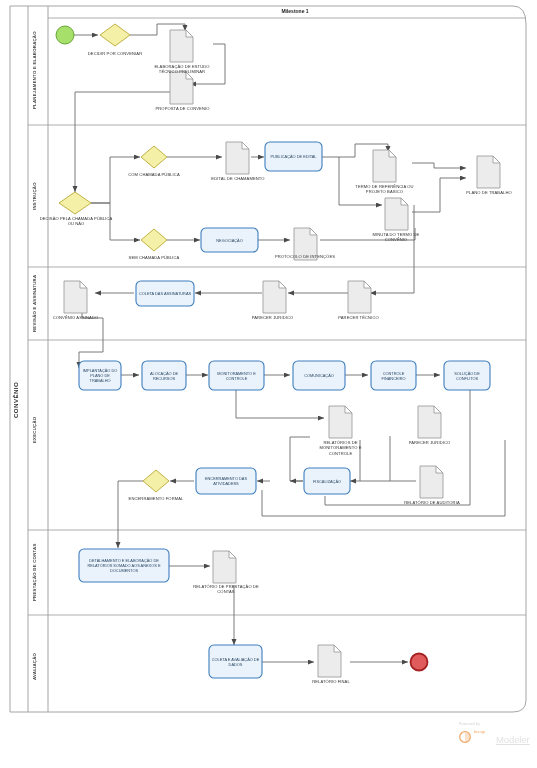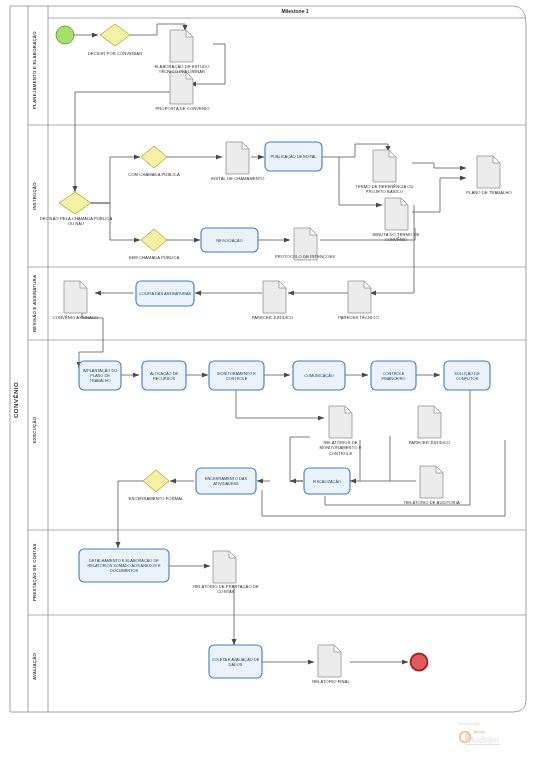--- a/index.html
+++ b/index.html
@@ -217,15 +217,15 @@
   <div class="lbl" style="left:303px;top:679px;width:56px;">RELATÓRIO FINAL</div>
 
   <div class="wm wm-p" style="left:459px;top:722px;">Powered by</div>
   <div class="wm" style="left:459px;top:731px;">
     <svg width="12" height="12" viewBox="0 0 12 12">
       <circle cx="6" cy="6" r="5.3" fill="none" stroke="#f0a868" stroke-width="1.3"></circle>
       <path d="M6,1.6 A4.4,4.4 0 0,1 6,10.4 Z" fill="#f0a868" opacity="0.35"></path>
     </svg>
   </div>
   <div class="wm wm-b" style="left:474px;top:729px;">bizagi</div>
-  <div class="wm wm-m" style="left:466px;top:734px;text-decoration:underline;">Modeler</div>
+  <div class="wm wm-m" style="left:496px;top:734px;text-decoration:underline;">Modeler</div>
 
 </div>
 
 </body></html>

